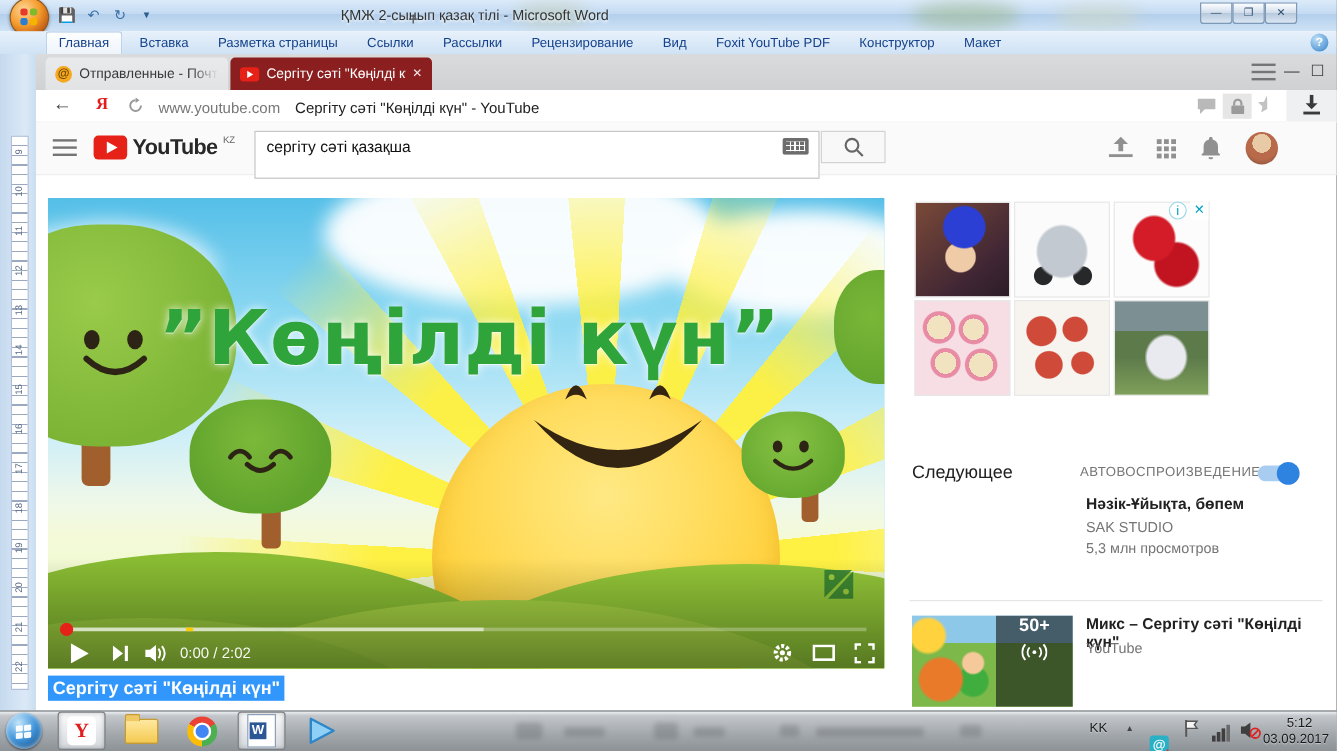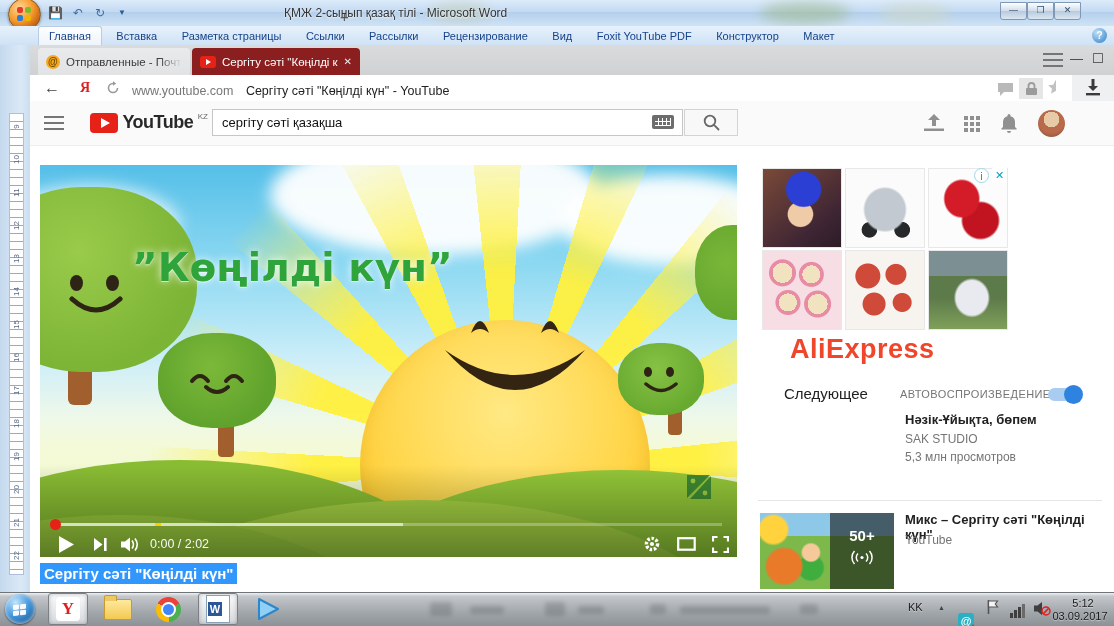--- a/index.html
+++ b/index.html
@@ -58,21 +58,21 @@
   .url-host{color:#777;font-size:12.5px;}
   .url-title{color:#222;font-size:12.5px;}
   
   .yt-header{left:30px;top:101px;width:1084px;height:44px;background:#fafafa;border-bottom:1px solid #eee;}
   .burger i{display:block;width:20px;height:2px;background:#757575;margin:0 0 4px 0;}
   .yt-logo-badge{width:28px;height:20px;background:#e62117;border-radius:4px;position:relative;display:inline-block;vertical-align:middle;}
   .yt-logo-badge:after{content:"";position:absolute;left:11px;top:5px;border-left:9px solid #fff;
     border-top:5px solid transparent;border-bottom:5px solid transparent;}
   .yt-logo-text{font-size:18px;font-weight:bold;color:#282828;letter-spacing:-.5px;vertical-align:middle;}
   .yt-region{font-size:8px;color:#666;vertical-align:top;}
-  .search-box{left:212px;top:109px;width:471px;height:27px;background:#fff;border:1px solid #c6c6c6;
+  .search-box{left:212px;top:109px;width:471px;height:40px;background:#fff;border:1px solid #c6c6c6;
     box-sizing:border-box;font-size:13px;color:#111;line-height:26px;padding-left:9px;}
   .kbd-ic{left:652px;top:115px;width:22px;height:14px;background:#6d6d6d;border-radius:2px;
     background-image:repeating-linear-gradient(90deg,transparent 0 3px,#fff 3px 4px),
                      repeating-linear-gradient(180deg,transparent 0 3px,#fff 3px 4px);
     background-size:16px 8px;background-position:3px 3px;background-repeat:no-repeat;}
   .search-btn{left:684px;top:109px;width:54px;height:27px;background:#f8f8f8;border:1px solid #d3d3d3;
     box-sizing:border-box;display:flex;align-items:center;justify-content:center;}
   .grid9{display:grid;grid-template-columns:repeat(3,4px);grid-gap:2px;}
   .grid9 i{width:4px;height:4px;background:#909090;}
   .avatar{width:27px;height:27px;border-radius:50%;
@@ -118,21 +118,21 @@
        radial-gradient(circle at 32% 66%,#f2e3c0 0 9px,#e88ba4 9px 12px,rgba(0,0,0,0) 13px),
        radial-gradient(circle at 70% 68%,#f2e3c0 0 10px,#e88ba4 10px 13px,rgba(0,0,0,0) 14px),#f6dee4;}
   .t5{background:radial-gradient(circle at 28% 32%,#cf4a39 0 12px,rgba(0,0,0,0) 13px),
        radial-gradient(circle at 64% 30%,#cf4a39 0 10px,rgba(0,0,0,0) 11px),
        radial-gradient(circle at 36% 68%,#cf4a39 0 11px,rgba(0,0,0,0) 12px),
        radial-gradient(circle at 72% 66%,#cf4a39 0 9px,rgba(0,0,0,0) 10px),#f7f4f0;}
   .t6{background:radial-gradient(ellipse at 55% 60%,#e9e9f0 0 26%,rgba(233,233,240,0) 30%),
        linear-gradient(180deg,#7c8f92 0 32%,#5d7a4a 32% 60%,#7fa05a);}
   .ad-ctl{width:15px;height:15px;font-size:11px;line-height:15px;text-align:center;color:#00a2c8;background:#fff;}
   .ali{font-size:27px;font-weight:bold;color:#f0462c;letter-spacing:.5px;}
-  .next-h{font-size:15px;color:#212121;margin-left:24px;}
+  .next-h{font-size:15px;color:#212121;}
   .auto-h{font-size:11px;color:#757575;letter-spacing:.4px;}
   .toggle{width:33px;height:13px;border-radius:7px;background:#a9cdf0;position:relative;}
   .toggle i{position:absolute;right:-2px;top:-3px;width:19px;height:19px;border-radius:50%;background:#2f83e0;}
   .thumb1{left:760px;top:414px;width:134px;height:76px;
     background:radial-gradient(circle at 68% 55%,#e87aa0 0 16%,rgba(232,122,160,0) 18%),
       radial-gradient(circle at 30% 62%,#e8a0b8 0 11%,rgba(232,160,184,0) 13%),
       linear-gradient(160deg,#9a6a48,#6b4226 55%,#7a4a2e);}
   .dur{position:absolute;right:3px;bottom:3px;background:rgba(0,0,0,.8);color:#fff;font-size:10.5px;
     padding:1px 4px;border-radius:2px;}
   .thumb2{left:760px;top:513px;width:134px;height:76px;overflow:hidden;
@@ -290,21 +290,21 @@
   <div class="abs" style="left:1086px;top:79px;">
     <svg width="14" height="17" fill="#3a3a3a">
         <path d="M5.5 0h3v7h3.5L7 12 2 7h3.5z"></path>
         <rect y="14" width="14" height="2.4"></rect>
       </svg>
   </div>
 
   <div class="abs yt-header"></div>
   <div class="abs" style="left:44px;top:116px;">
     <span class="burger"><i></i><i></i><i style="margin:0;"></i></span></div>
-  <div class="abs" style="left:78px;top:112px;white-space:nowrap;margin-left:12px;">
+  <div class="abs" style="left:78px;top:112px;white-space:nowrap;">
     <span class="yt-logo-badge"></span>
     <span class="yt-logo-text">YouTube</span>
     <span class="yt-region">KZ</span>
   </div>
   <div class="abs search-box">сергіту сәті қазақша</div>
   <div class="abs kbd-ic"></div>
   <div class="abs search-btn">
     <svg width="17" height="17" fill="none" stroke="#666" stroke-width="1.8">
         <circle cx="7" cy="7" r="5.3"></circle>
         <path d="M11.2 11.2L16 16"></path>
@@ -373,21 +373,21 @@
     <div class="abs" style="left:628px;top:240px;width:14px;height:30px;background:#a05f2c;border-radius:4px;"></div>
     <div class="abs tree-face" style="left:578px;top:178px;width:86px;height:72px;background:radial-gradient(circle at 45% 35%,#86c244,#68aa30 70%);border-radius:46%;">
       <i style="left:26px;top:24px;width:8px;height:10px;"></i>
         <i style="left:48px;top:24px;width:8px;height:10px;"></i>
       <svg style="position:absolute;left:25px;top:38px;" width="36" height="18">
           <path d="M3 3 Q18 16 33 3" stroke="#2e2415" stroke-width="3.5" fill="none" stroke-linecap="round"></path>
         </svg>
     </div>
     <div class="abs" style="left:655px;top:60px;width:80px;height:95px;background:radial-gradient(circle at 40% 40%,#79b738,#5d9f2a);border-radius:46%;"></div>
 
-    <div class="abs vtext" style="left:92px;top:80px;font-size:39px;">”Көңілді күн”</div>
+    <div class="abs vtext" style="left:92px;top:80px;font-size:63px;">”Көңілді күн”</div>
 
     <svg class="abs wm" style="left:645px;top:308px;" width="28" height="28">
       <path d="M2 2h23L2 25zM26 3v23H5z" fill="#2e7d32"></path>
       <circle cx="8" cy="8" r="2.4" fill="#9ecb3e"></circle>
         <circle cx="20" cy="20" r="2.4" fill="#9ecb3e"></circle>
     </svg>
 
     <div class="abs vgrad"></div>
     <div class="abs ptrack">
         <span class="pbuf"></span>
@@ -434,37 +434,36 @@
   <div class="abs sel-title">Сергіту сәті "Көңілді күн"</div>
 
   <div class="abs ad t1" style="left:762px;top:168px;"></div>
   <div class="abs ad t2" style="left:845px;top:168px;"></div>
   <div class="abs ad t3" style="left:928px;top:168px;"></div>
   <div class="abs ad t4" style="left:762px;top:250px;"></div>
   <div class="abs ad t5" style="left:845px;top:250px;"></div>
   <div class="abs ad t6" style="left:928px;top:250px;"></div>
   <div class="abs ad-ctl" style="left:974px;top:168px;border-radius:50%;border:1px solid #9fd8e8;box-sizing:border-box;">i</div>
   <div class="abs ad-ctl" style="left:992px;top:168px;">✕</div>
-  <div class="abs ali" style="left:790px;top:334px;">AliExpress</div>
 
   <div class="abs next-h" style="left:760px;top:385px;">Следующее</div>
   <div class="abs auto-h" style="left:900px;top:388px;">АВТОВОСПРОИЗВЕДЕНИЕ</div>
   <div class="abs toggle" style="left:1048px;top:388px;">
       <i></i>
     </div>
 
   <div class="abs vtitle" style="left:905px;top:412px;width:200px;">Нәзік-Ұйықта, бөпем</div>
   <div class="abs vmeta" style="left:905px;top:432px;">SAK STUDIO</div>
   <div class="abs vmeta" style="left:905px;top:450px;">5,3 млн просмотров</div>
 
   <div class="abs sep"></div>
 
   <div class="abs thumb2">
     <span class="mixov">
-      <span style="display:block;margin-top:14px;font-size:15px;font-weight:bold;">50+</span>
+      <span style="display:block;font-size:15px;font-weight:bold;">50+</span>
       <svg width="22" height="15" style="margin-top:6px;" stroke="#fff" fill="none" stroke-width="1.5">
         <circle cx="11" cy="7.5" r="1.6" fill="#fff" stroke="none"></circle>
         <path d="M7 3.5a5.5 5.5 0 0 0 0 8M15 3.5a5.5 5.5 0 0 1 0 8"></path>
         <path d="M3.5 1a9.5 9.5 0 0 0 0 13M18.5 1a9.5 9.5 0 0 1 0 13"></path>
       </svg>
     </span>
   </div>
   <div class="abs vtitle" style="left:905px;top:512px;width:205px;">Микс – Сергіту сәті "Көңілді күн"</div>
   <div class="abs vmeta" style="left:905px;top:533px;">YouTube</div>
 

